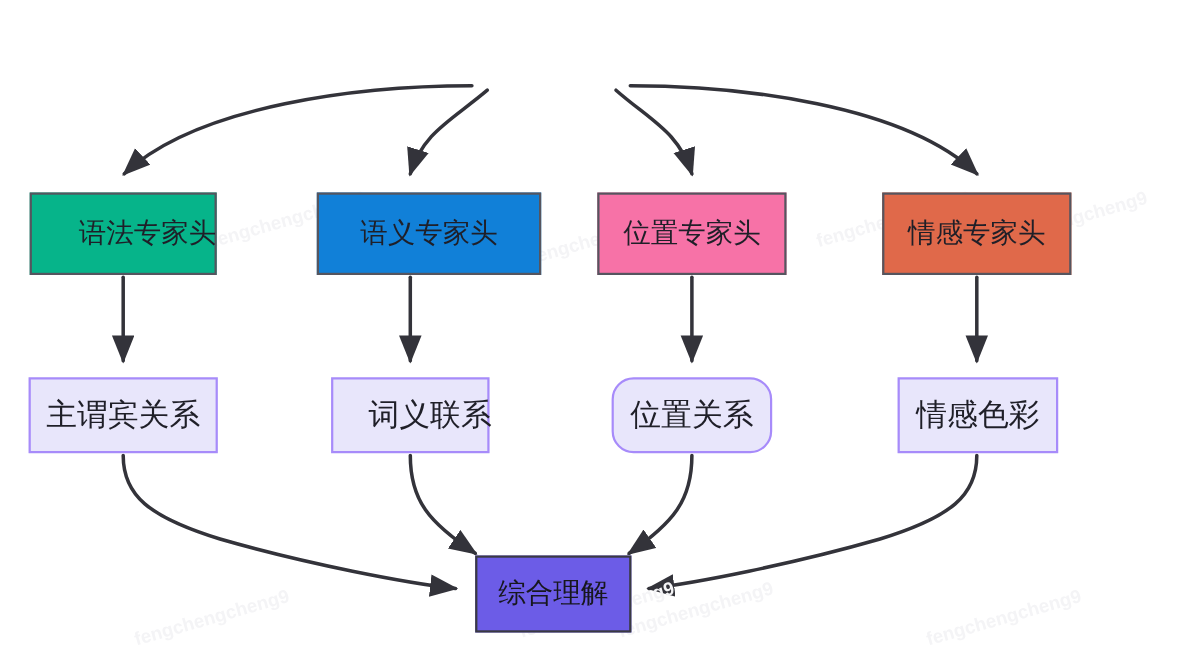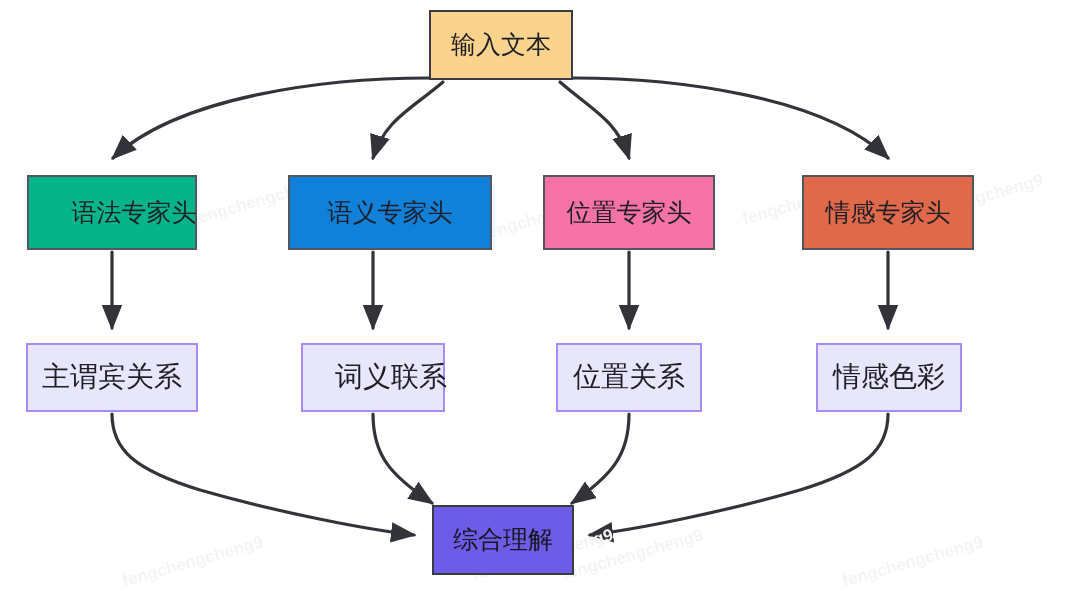--- a/index.html
+++ b/index.html
@@ -94,20 +94,21 @@
     width: 172px;
   }
   .result-1 {
     left: 301px;
     width: 144px;
     padding-left: 36px;
   }
   .result-2 {
     left: 556px;
     width: 146px;
+    border-radius: 20px;
   }
   .result-3 {
     left: 816px;
     width: 146px;
   }
 
   
   .node-output {
     left: 432px;
     top: 505px;
@@ -163,23 +164,20 @@
 
   <div class="watermark" style="left:190px; top:190px;">fengchengcheng9</div>
   <div class="watermark" style="left:480px; top:205px;">fengchengcheng9</div>
   <div class="watermark" style="left:740px; top:190px;">fengchengcheng9</div>
   <div class="watermark" style="left:900px; top:190px;">fengchengcheng9</div>
   <div class="watermark" style="left:120px; top:552px;">fengchengcheng9</div>
   <div class="watermark" style="left:470px; top:545px;">fengchengcheng9</div>
   <div class="watermark" style="left:560px; top:545px;">fengchengcheng9</div>
   <div class="watermark" style="left:840px; top:552px;">fengchengcheng9</div>
 
-  <div class="node node-input">
-    <span class="node-label">输入文本</span>
-  </div>
 
   <div class="node node-expert expert-0">
     <span class="node-label">语法专家头</span>
   </div>
   <div class="node node-expert expert-1">
     <span class="node-label">语义专家头</span>
   </div>
   <div class="node node-expert expert-2">
     <span class="node-label">位置专家头</span>
   </div>

